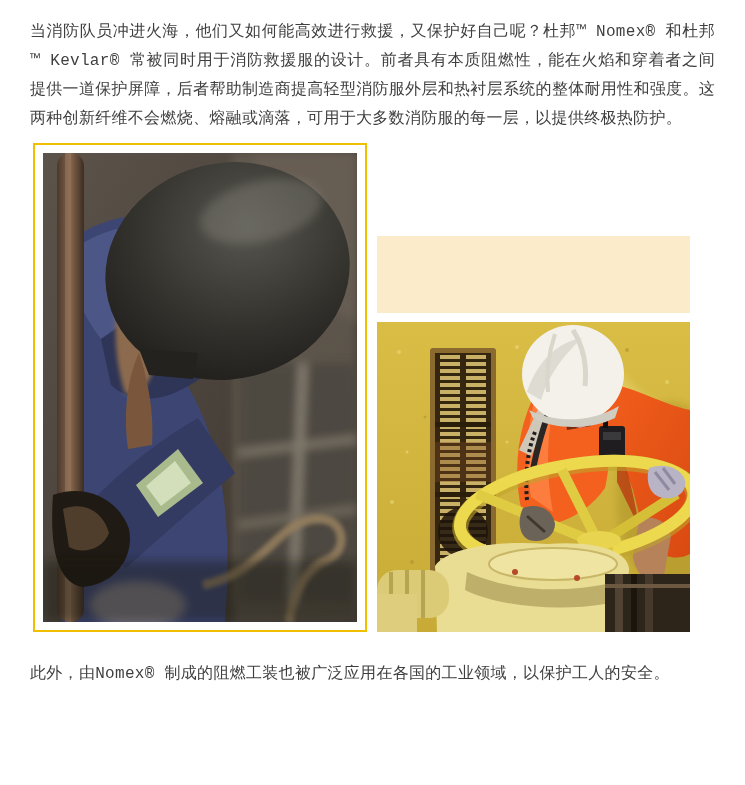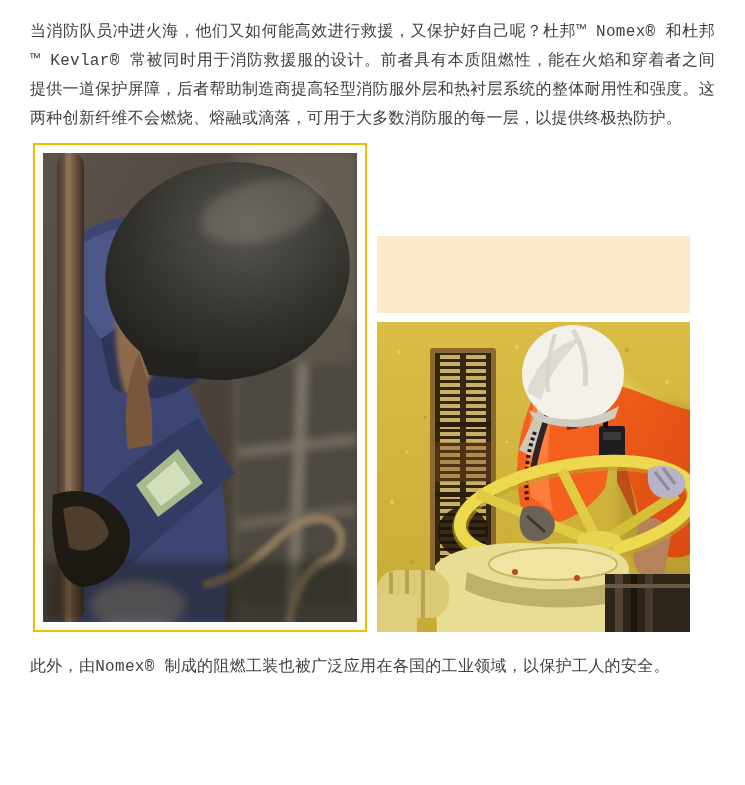--- a/index.html
+++ b/index.html
@@ -18,21 +18,21 @@
   p.para-2{margin-bottom:25px;}
   .figure-row{display:flex;align-items:flex-start;gap:10px;margin-left:3px;}
   figure.left-figure{
     margin:0;border:2px solid #f0c000;padding:8px;background:#ffffff;
     width:314px;height:469px;box-sizing:content-box;
   }
   .left-figure svg{display:block;}
   .right-col{display:flex;flex-direction:column;gap:9px;margin-top:93px;width:313px;}
   .beige-panel{width:313px;height:77px;background:#fcebca;}
   .right-col svg{display:block;}
-  p.para-3{margin-top:21px;}
+  p.para-3{margin-top:28px;}
 </style>
 </head>
 <body>
 
 <div class="page">
 
   <p class="body-text para-1">当消防队员冲进火海，他们又如何能高效进行救援，又保护好自己呢？杜邦™ Nomex® 和杜邦™ Kevlar® 常被同时用于消防救援服的设计。前者具有本质阻燃性，能在火焰和穿着者之间提供一道保护屏障，后者帮助制造商提高轻型消防服外层和热衬层系统的整体耐用性和强度。这两种创新纤维不会燃烧、熔融或滴落，可用于大多数消防服的每一层，以提供终极热防护。</p>
 
 
   <div class="figure-row">

